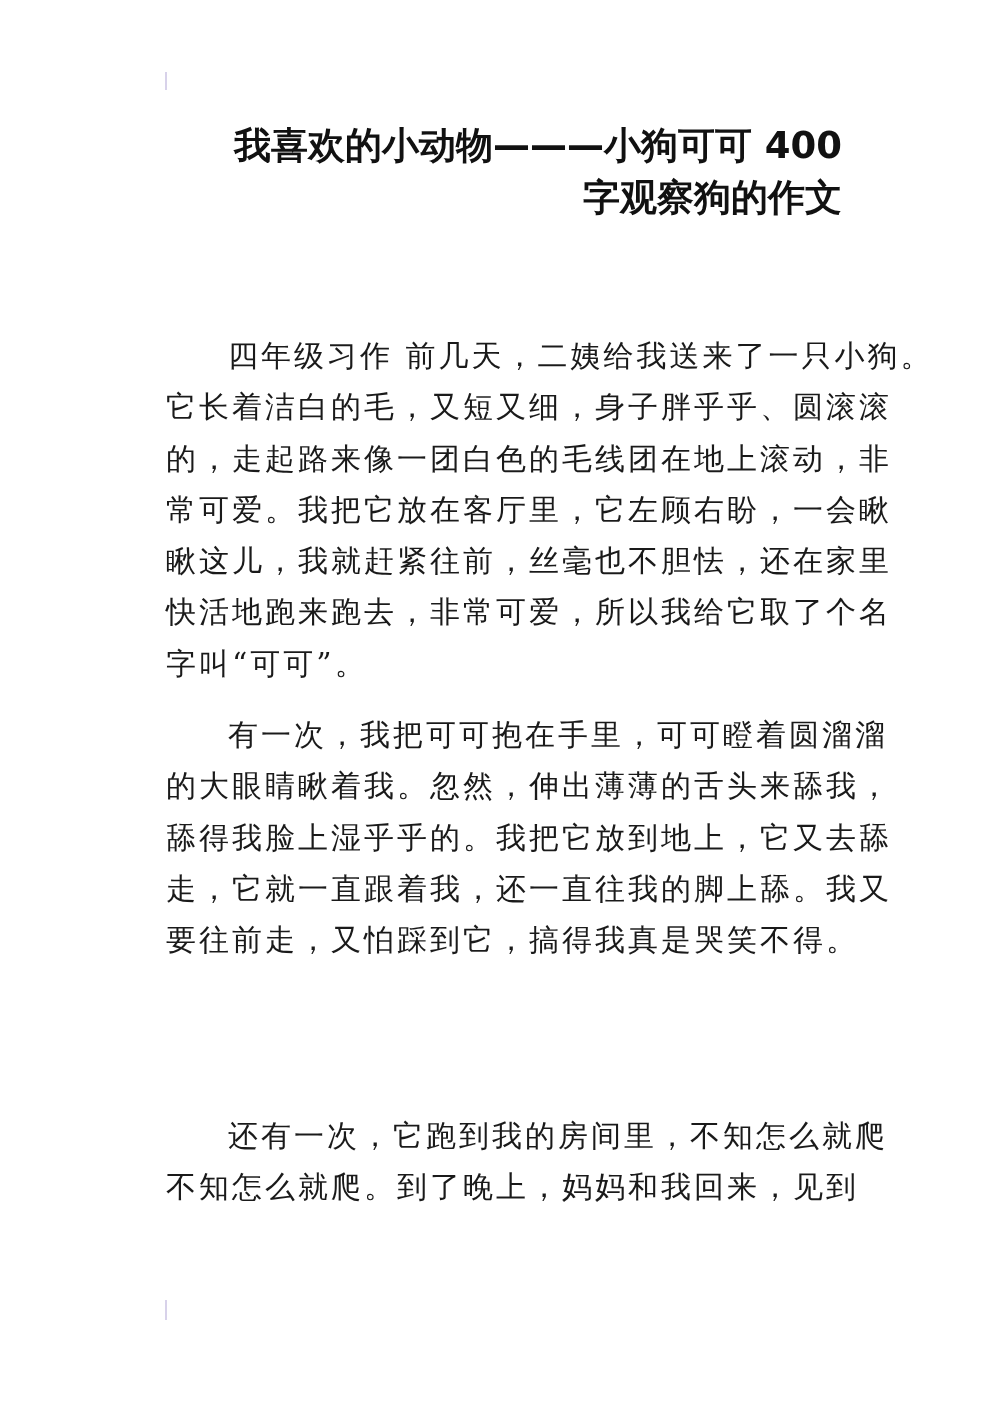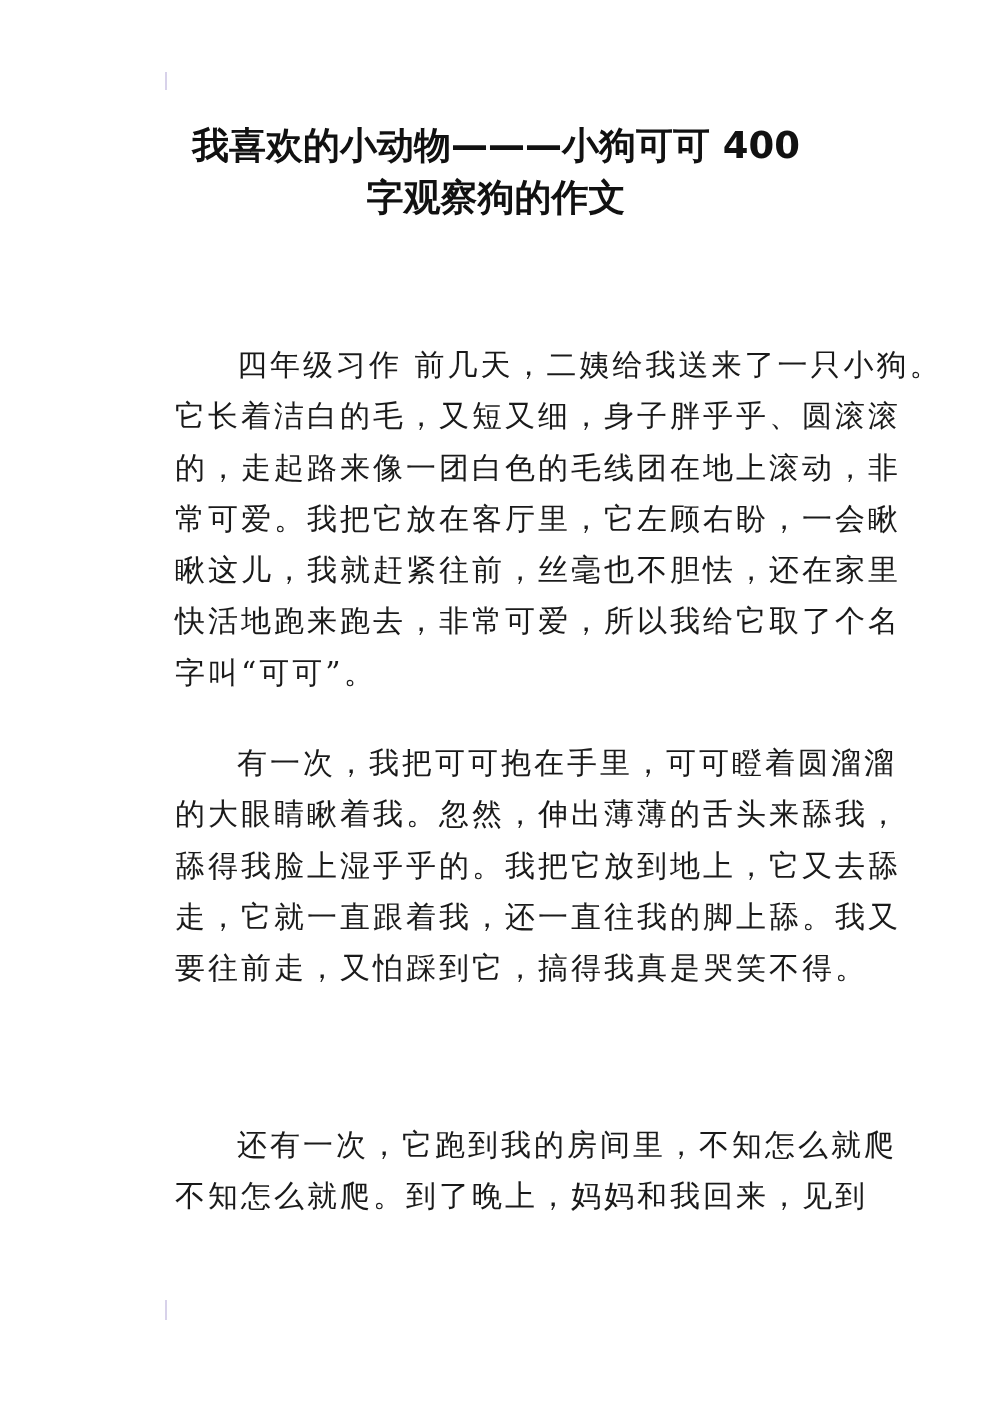--- a/index.html
+++ b/index.html
@@ -4,35 +4,35 @@
 <style>
   html, body { margin: 0; padding: 0; background: #ffffff; }
   body { width: 992px; height: 1403px; position: relative; overflow: hidden; font-family: "DejaVu Serif", "Liberation Serif", serif; color: #111; }
   .page { position: absolute; left: 0; top: 0; width: 992px; height: 1403px; background: #fff; }
   .corner-mark { position: absolute; width: 2px; background: #d8d2ea; }
   .corner-top { left: 165px; top: 72px; height: 18px; }
   .corner-bottom { left: 165px; top: 1300px; height: 20px; }
   .title { position: absolute; left: 150px; top: 120px; width: 692px; text-align: center; font-family: "DejaVu Sans", "Liberation Sans", sans-serif; font-weight: bold; font-size: 37px; line-height: 52px; color: #111; letter-spacing: 0px; }
   .title-line { display: block; white-space: nowrap; }
   .body-text { position: absolute; left: 166px; width: 680px; font-size: 30px; line-height: 51.3px; letter-spacing: 3px; color: #1a1a1a; }
-  .para { margin: 9px; white-space: nowrap; }
+  .para { margin: 0; white-space: nowrap; }
   .line { display: block; height: 51.3px; }
   .indent { padding-left: 62px; }
   #p1 { top: 330px; }
-  #p2 { top: 728px; }
+  #p2 { top: 709px; }
   #p3 { top: 1110px; }
 </style>
 </head>
 <body>
 
 <div class="page">
   <div class="corner-mark corner-top"></div>
   <div class="corner-mark corner-bottom"></div>
 
-  <h1 class="title" style="margin:0;">
+  <h1 class="title" style="margin:0;text-align:right;">
     <span class="title-line">我喜欢的小动物———小狗可可 400</span>
     <span class="title-line">字观察狗的作文</span>
   </h1>
 
   <div class="body-text" id="p1">
     <p class="para">
       <span class="line indent">四年级习作  前几天，二姨给我送来了一只小狗。</span>
       <span class="line">它长着洁白的毛，又短又细，身子胖乎乎、圆滚滚</span>
       <span class="line">的，走起路来像一团白色的毛线团在地上滚动，非</span>
       <span class="line">常可爱。我把它放在客厅里，它左顾右盼，一会瞅</span>

